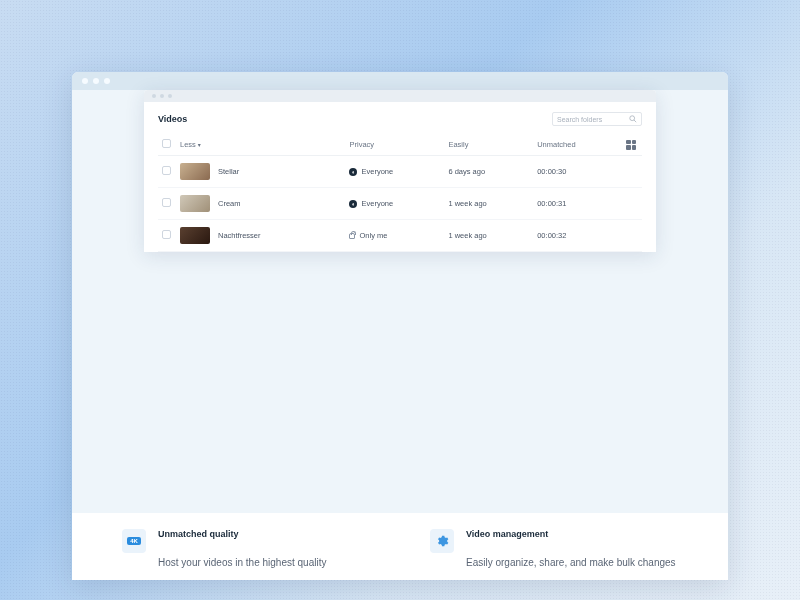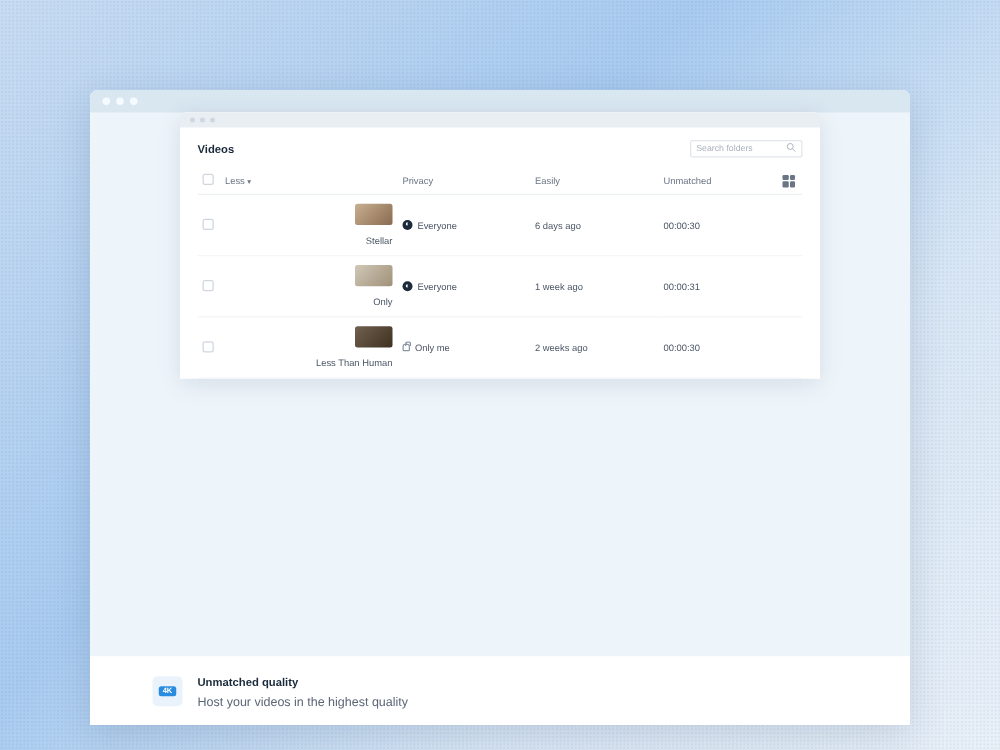--- a/index.html
+++ b/index.html
@@ -82,21 +82,21 @@
   thead th:first-child { width:18px; }
   tbody td {
     padding:7px 4px;
     border-bottom:1px solid #f3f5f8;
     vertical-align:middle;
   }
   .chk {
     width:9px; height:9px; border:1px solid #cfd6df; border-radius:2px;
     display:inline-block;
   }
-  .title-cell { display:flex; align-items:flex-end; gap:8px;flex-direction:column; }
+  .title-cell { display:flex; align-items:center; gap:8px; }
   .thumb {
     width:30px; height:17px; border-radius:2px;
     background:linear-gradient(135deg,#c8b090,#8a6a50);
   }
   .thumb.t2 { background:linear-gradient(135deg,#d0c8b8,#a09078); }
   .thumb.t3 { background:linear-gradient(135deg,#5a4030,#2a1810); }
   .thumb.t4 { background:linear-gradient(135deg,#706050,#403020); }
   .priv { display:flex; align-items:center; gap:4px; }
   .priv-ico {
     width:8px; height:8px; border-radius:50%;
@@ -121,21 +121,21 @@
   .feat { display:flex; gap:12px; align-items:flex-start; flex:1; }
   .feat-ico {
     width:24px; height:24px; border-radius:4px; background:#eaf3fb;
     display:flex; align-items:center; justify-content:center;
     flex-shrink:0;
   }
   .badge4k {
     font-size:6px; font-weight:700; color:#fff; background:#2a8cde;
     padding:1px 3px; border-radius:2px;
   }
-  .feat h3 { font-size:9px; font-weight:700; color:#1a2a3a; margin-bottom:6px; }
+  .feat h3 { font-size:9px; font-weight:700; color:#1a2a3a; margin-bottom:18px; }
   .feat p { font-size:10px; color:#5a6575; }
 </style>
 </head>
 <body>
 
 <div class="browser">
   <div class="browser-bar">
     <span class="dot"></span>
     <span class="dot"></span>
     <span class="dot"></span>
@@ -200,61 +200,72 @@
                 </td>
                 <td>6 days ago</td>
                 <td>00:00:30</td>
                 <td></td>
               </tr>
               <tr>
                 <td><span class="chk"></span></td>
                 <td>
                   <div class="title-cell">
                     <span class="thumb t2"></span>
-                    <span>Only</span>
+                    <span>Cream</span>
                   </div>
                 </td>
                 <td>
                   <div class="priv">
                     <span class="priv-ico globe">◐</span>
                     <span>Everyone</span>
                   </div>
                 </td>
                 <td>1 week ago</td>
                 <td>00:00:31</td>
                 <td></td>
               </tr>
               <tr>
                 <td><span class="chk"></span></td>
                 <td>
                   <div class="title-cell">
-                    <span class="thumb t4"></span>
-                    <span>Less Than Human</span>
+                    <span class="thumb t3"></span>
+                    <span>Nachtfresser</span>
                   </div>
                 </td>
                 <td>
                   <div class="priv">
                     <span class="lock"></span>
                     <span>Only me</span>
                   </div>
                 </td>
-                <td>2 weeks ago</td>
-                <td>00:00:30</td>
+                <td>1 week ago</td>
+                <td>00:00:32</td>
                 <td></td>
               </tr>
             </tbody>
         </table>
       </div>
     </div>
   </div>
 
   <div class="features">
     <div class="feat">
       <div class="feat-ico">
         <span class="badge4k">4K</span>
       </div>
       <div>
         <h3>Unmatched quality</h3>
         <p>Host your videos in the highest quality</p>
       </div>
     </div>
+    <div class="feat">
+      <div class="feat-ico">
+        <svg viewBox="0 0 24 24" width="14" height="14">
+            <path fill="#2a8cde" d="M12 8a4 4 0 100 8 4 4 0 000-8zm9 4a7 7 0 00-.1-1.2l2-1.6-2-3.4-2.4 1a7 7 0 00-2-1.2L16 3h-4l-.5 2.6a7 7 0 00-2 1.2l-2.4-1-2 3.4 2 1.6A7 7 0 007 12c0 .4 0 .8.1 1.2l-2 1.6 2 3.4 2.4-1a7 7 0 002 1.2L12 21h4l.5-2.6a7 7 0 002-1.2l2.4 1 2-3.4-2-1.6c.1-.4.1-.8.1-1.2z" opacity="0.9"></path>
+          </svg>
+      </div>
+      <div>
+        <h3>Video management</h3>
+        <p>Easily organize, share, and make bulk changes</p>
+      </div>
+    </div>
   </div>
 </div>
 
 </body></html>

